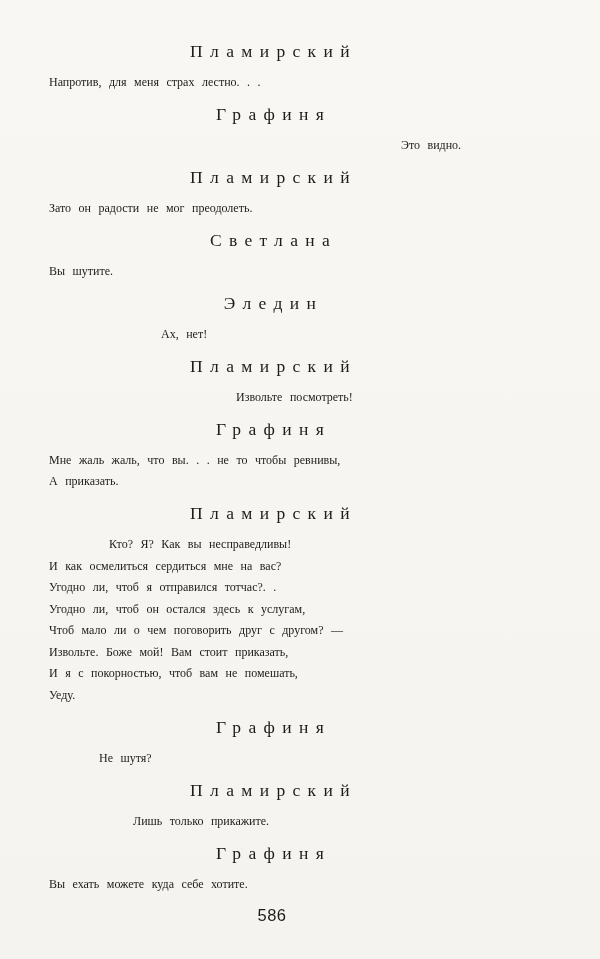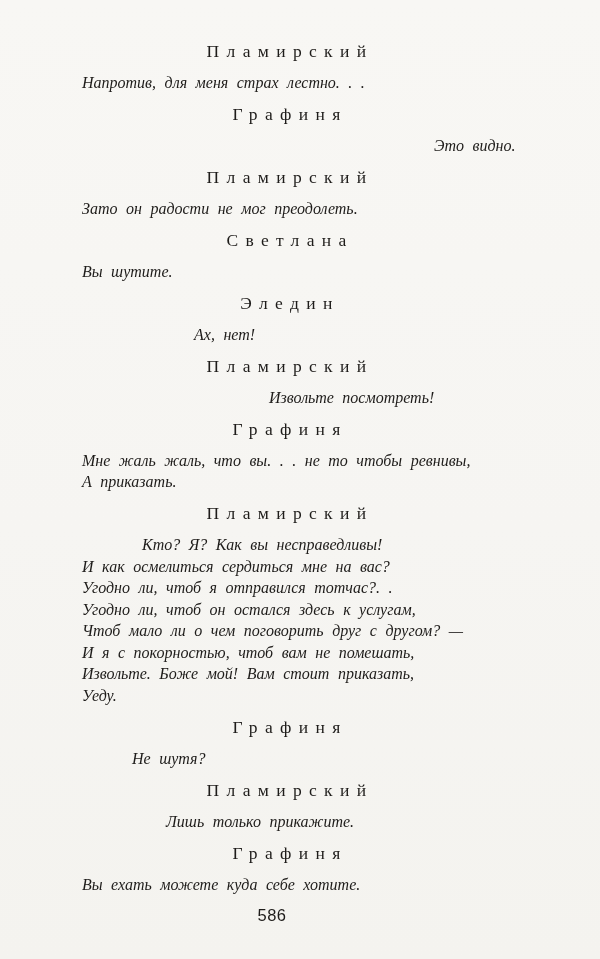--- a/index.html
+++ b/index.html
@@ -14,36 +14,35 @@
     font-family: "Liberation Serif", serif;
     color: #1e1c1a;
   }
   .page {
     position: relative;
     width: 600px;
     height: 959px;
     background: linear-gradient(180deg, #f8f7f4 0%, #f6f5f2 55%, #f4f3ef 100%);
   }
   .content {
-    padding: 30px 40px 0 82px;
+    padding: 30px 40px 0 49px;
   }
   .speaker {
     font-size: 17.5px;
     line-height: 21px;
     letter-spacing: 0.42em;
     text-align: center;
     margin: 10.5px 62px 10px 0;
     white-space: nowrap;
   }
   .line {
-    font-size: 16px;
+    font-size: 12px;
     line-height: 21.5px;
     word-spacing: 4.5px;
     white-space: nowrap;
-    font-style: italic;
   }
   .page-number {
     margin-top: 10px;
     margin-right: 56px;
     text-align: center;
     font-size: 16.5px;
     line-height: 21px;
     font-family: "Liberation Sans", sans-serif;
     letter-spacing: 0.03em;
   }
@@ -67,22 +66,22 @@
       <div class="line" style="margin-left: 187px;">Извольте посмотреть!</div>
       <div class="speaker">Графиня</div>
       <div class="line">Мне жаль жаль, что вы. . . не то чтобы ревнивы,</div>
       <div class="line">А приказать.</div>
       <div class="speaker">Пламирский</div>
       <div class="line" style="margin-left: 60px;">Кто? Я? Как вы несправедливы!</div>
       <div class="line">И как осмелиться сердиться мне на вас?</div>
       <div class="line">Угодно ли, чтоб я отправился тотчас?. .</div>
       <div class="line">Угодно ли, чтоб он остался здесь к услугам,</div>
       <div class="line">Чтоб мало ли о чем поговорить друг с другом? —</div>
+      <div class="line">Извольте. Боже мой! Вам стоит приказать,</div>
       <div class="line">И я с покорностью, чтоб вам не помешать,</div>
-      <div class="line">Извольте. Боже мой! Вам стоит приказать,</div>
       <div class="line">Уеду.</div>
       <div class="speaker">Графиня</div>
       <div class="line" style="margin-left: 50px;">Не шутя?</div>
       <div class="speaker">Пламирский</div>
       <div class="line" style="margin-left: 84px;">Лишь только прикажите.</div>
       <div class="speaker">Графиня</div>
       <div class="line">Вы ехать можете куда себе хотите.</div>
     </div>
   <div class="page-number">586</div>
 </div>

